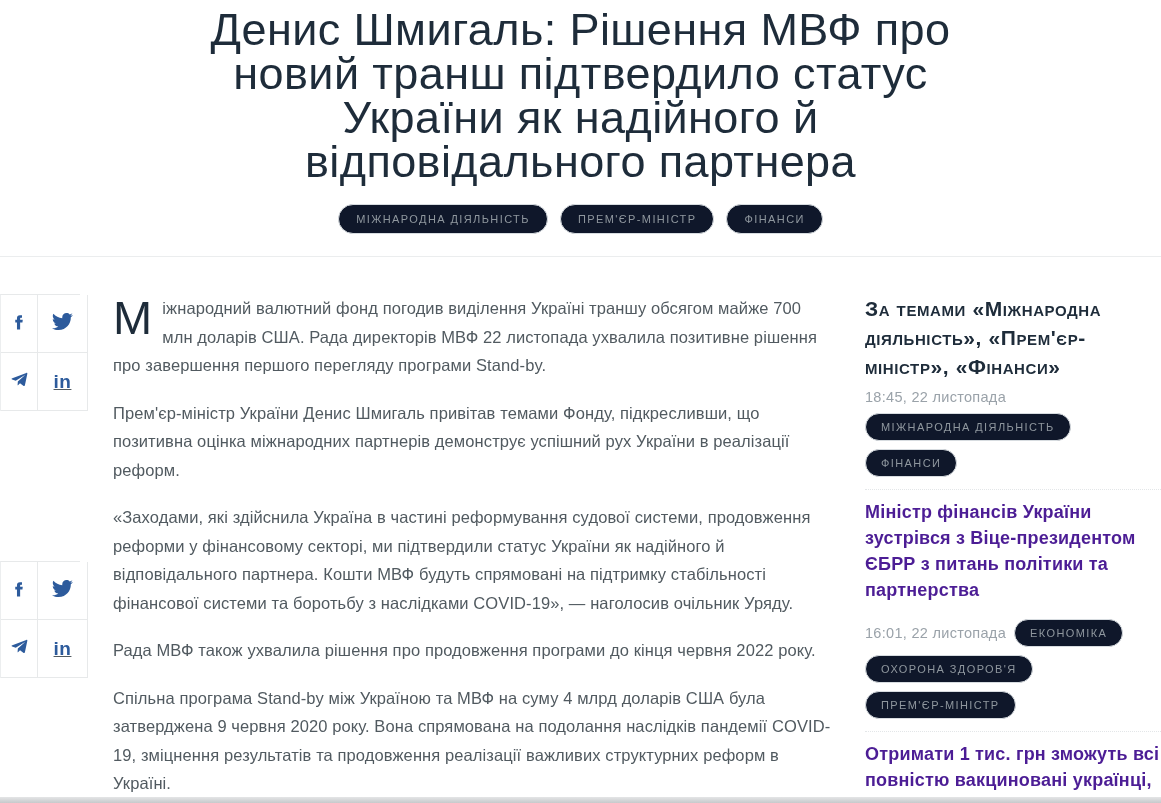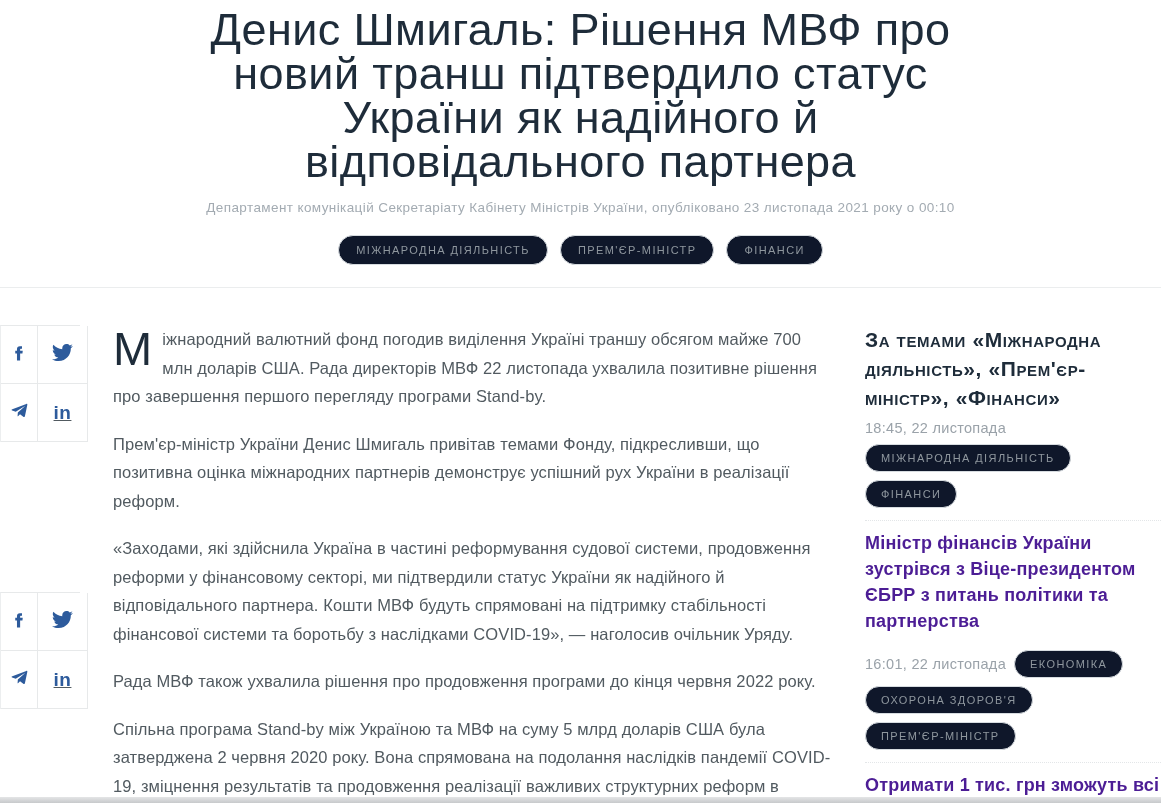--- a/index.html
+++ b/index.html
@@ -101,21 +101,20 @@
   .bottom-bar {
     position:absolute; left:0; bottom:0; width:100%; height:6px;
     background:linear-gradient(#e4e5e6, #c7c9cb);
   }
 </style>
 </head>
 <body>
 
 <div class="header">
   <h1 class="article-title">Денис Шмигаль: Рішення МВФ про новий транш підтвердило статус України як надійного й відповідального партнера</h1>
-  <div class="byline">Департамент комунікацій Секретаріату Кабінету Міністрів України, опубліковано 23 листопада 2021 року о 00:10</div>
   <div class="tag-row">
     <span class="tag-pill">МІЖНАРОДНА ДІЯЛЬНІСТЬ</span>
     <span class="tag-pill">ПРЕМ'ЄР-МІНІСТР</span>
     <span class="tag-pill">ФІНАНСИ</span>
   </div>
   <hr class="header-divider">
 </div>
 
 <div class="content">
 
@@ -175,21 +174,21 @@
       </div>
     </div>
 
   </div>
 
   <div class="article-body">
     <p><span class="dropcap">М</span><span>іжнародний валютний фонд погодив виділення Україні траншу обсягом майже 700 млн доларів США. Рада директорів МВФ 22 листопада ухвалила позитивне рішення про завершення першого перегляду програми Stand-by.</span></p>
     <p>Прем'єр-міністр України Денис Шмигаль привітав темами Фонду, підкресливши, що позитивна оцінка міжнародних партнерів демонструє успішний рух України в реалізації реформ.</p>
     <p>«Заходами, які здійснила Україна в частині реформування судової системи, продовження реформи у фінансовому секторі, ми підтвердили статус України як надійного й відповідального партнера. Кошти МВФ будуть спрямовані на підтримку стабільності фінансової системи та боротьбу з наслідками COVID-19», — наголосив очільник Уряду.</p>
     <p>Рада МВФ також ухвалила рішення про продовження програми до кінця червня 2022 року.</p>
-    <p>Спільна програма Stand-by між Україною та МВФ на суму 5 млрд доларів США була затверджена 2 червня 2020 року. Вона спрямована на подолання наслідків пандемії COVID-19, зміцнення результатів та продовження реалізації важливих структурних реформ в Україні.</p>
+    <p>Спільна програма Stand-by між Україною та МВФ на суму 4 млрд доларів США була затверджена 9 червня 2020 року. Вона спрямована на подолання наслідків пандемії COVID-19, зміцнення результатів та продовження реалізації важливих структурних реформ в Україні.</p>
 
   </div>
 
   <div class="sidebar">
     <div class="sidebar-heading">За темами «Міжнародна діяльність», «Прем'єр-міністр», «Фінанси»</div>
 
     <div class="rel-meta">
       <span class="rel-time">18:45, 22 листопада</span>
       <span class="tag-pill">МІЖНАРОДНА ДІЯЛЬНІСТЬ</span>
       <span class="tag-pill">ФІНАНСИ</span>

